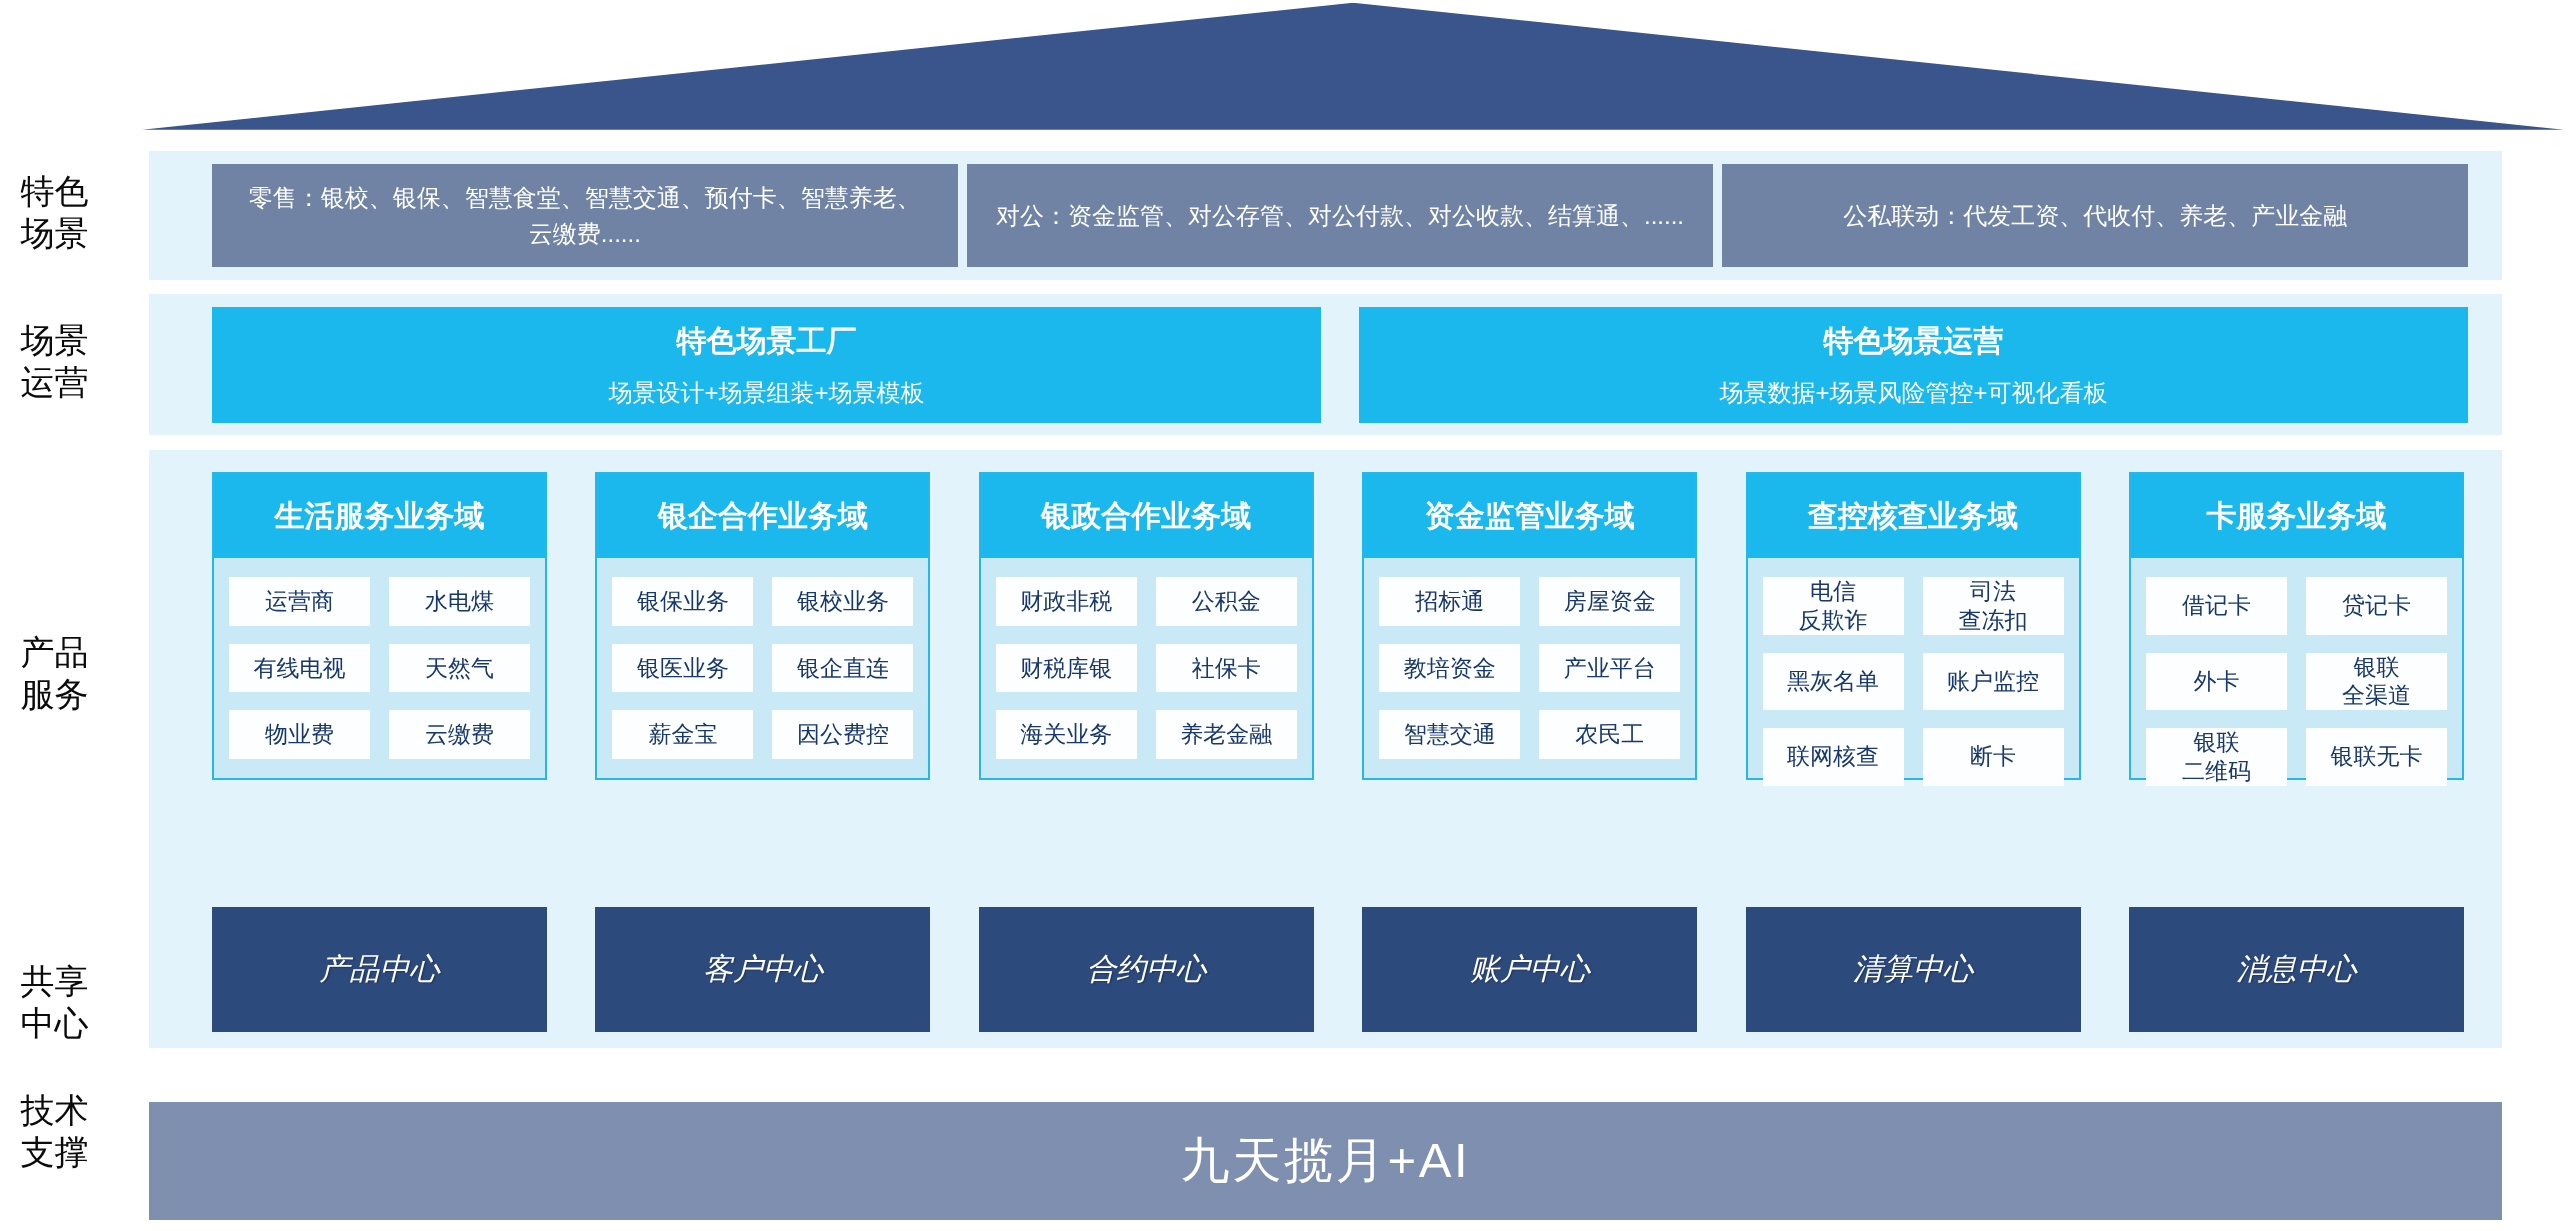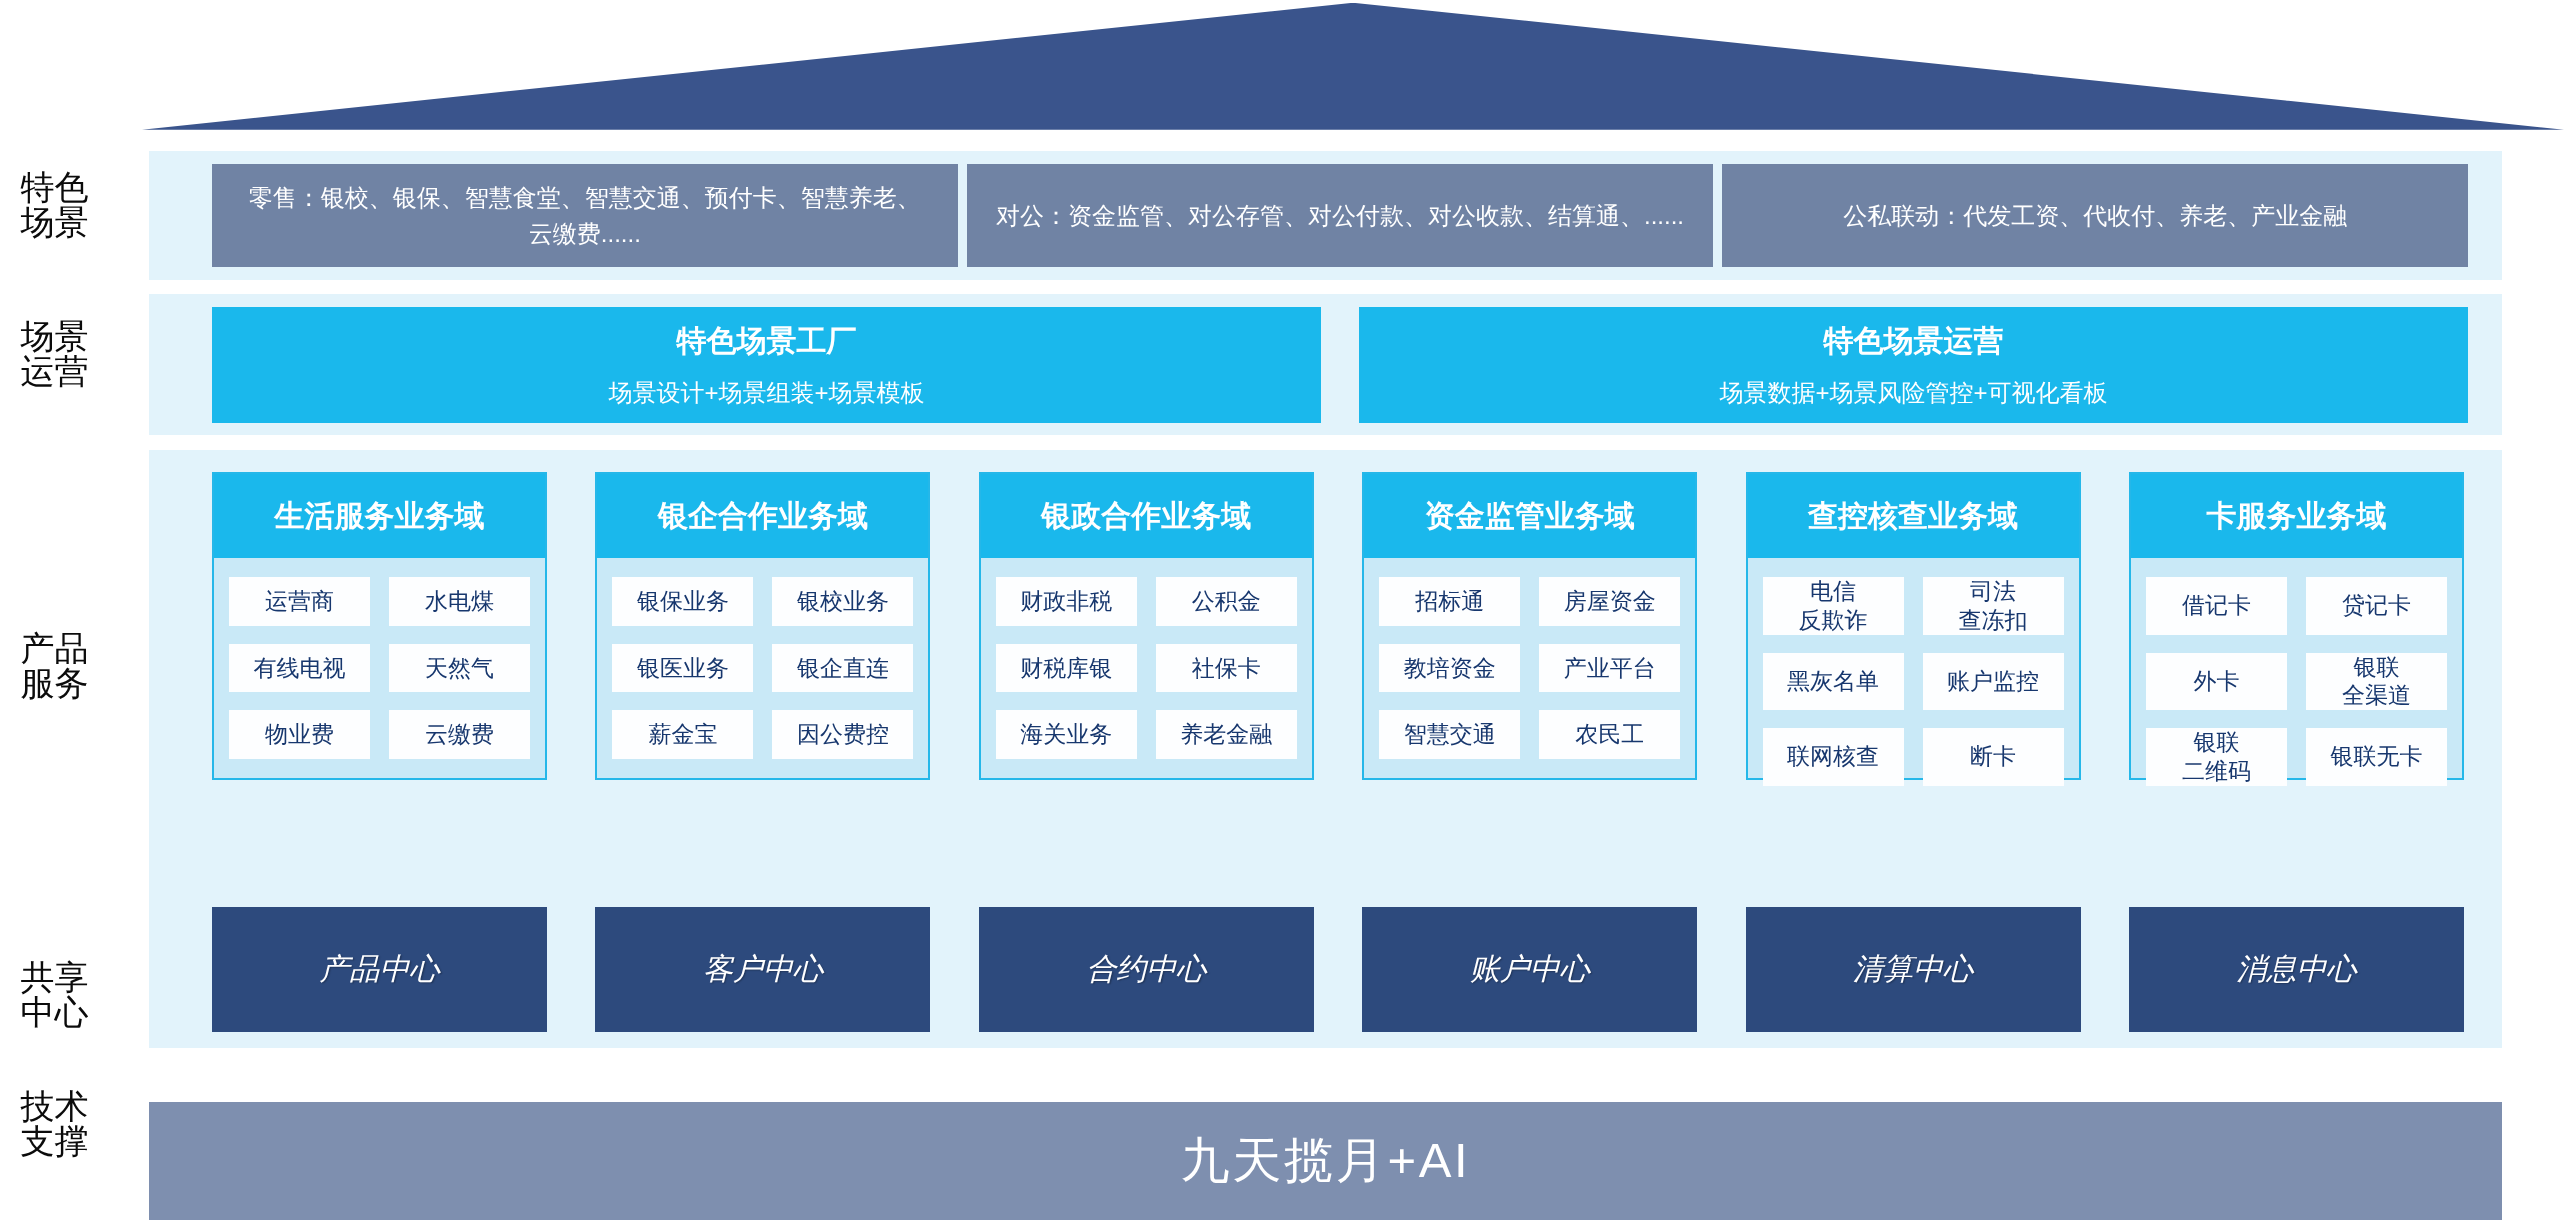--- a/index.html
+++ b/index.html
@@ -7,21 +7,21 @@
   .stage{position:relative;width:2576px;height:1232px;background:#ffffff;overflow:hidden;}
 
   
   .roof{position:absolute;left:142px;top:2.7px;width:2422px;height:127px;background:#3A548C;
         clip-path:polygon(50% 0,100% 100%,0 100%);}
   .roof-title{position:absolute;left:0;bottom:20.5px;width:100%;text-align:right;
         color:#ffffff;font-size:45px;font-weight:bold;letter-spacing:2.7px;}
 
   
   .side-label{position:absolute;left:20.5px;width:123px;color:#0b0b0b;font-size:34px;
-        font-weight:500;line-height:35px;white-space:pre-line;text-align:left;}
+        font-weight:500;line-height:42px;white-space:pre-line;text-align:left;}
 
   
   .band{position:absolute;left:149px;width:2353px;background:#E2F3FB;box-sizing:border-box;}
 
   
   .band.scenes{top:151px;height:129px;display:flex;align-items:center;gap:9.6px;
         padding:0 34px 0 63px;}
   .scene-box{flex:1;height:103px;background:#7083A4;color:#ffffff;font-size:24px;
         line-height:1.5;display:flex;align-items:center;justify-content:center;
         text-align:center;padding:0 25px;box-sizing:border-box;}

